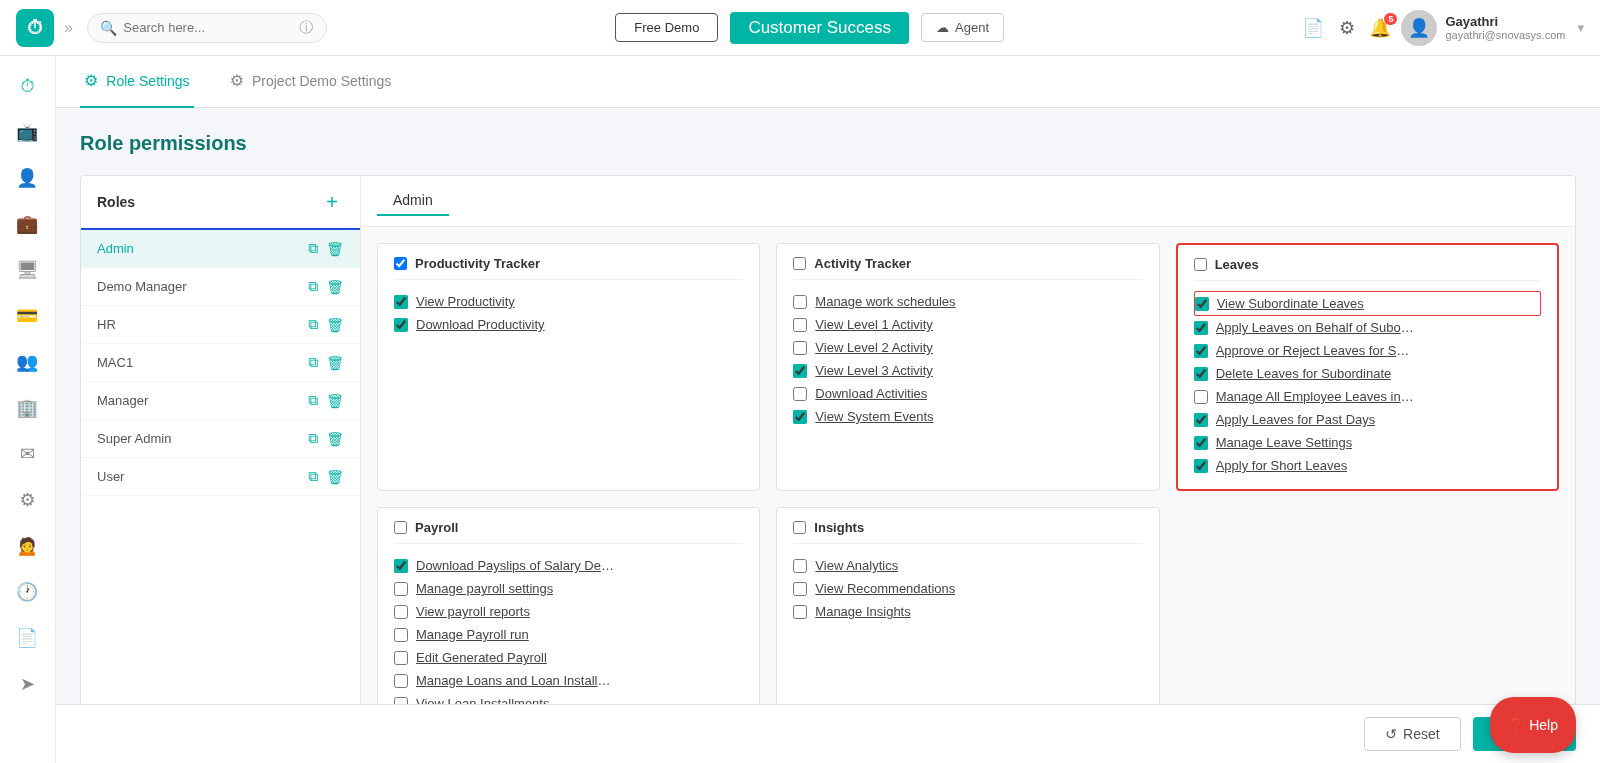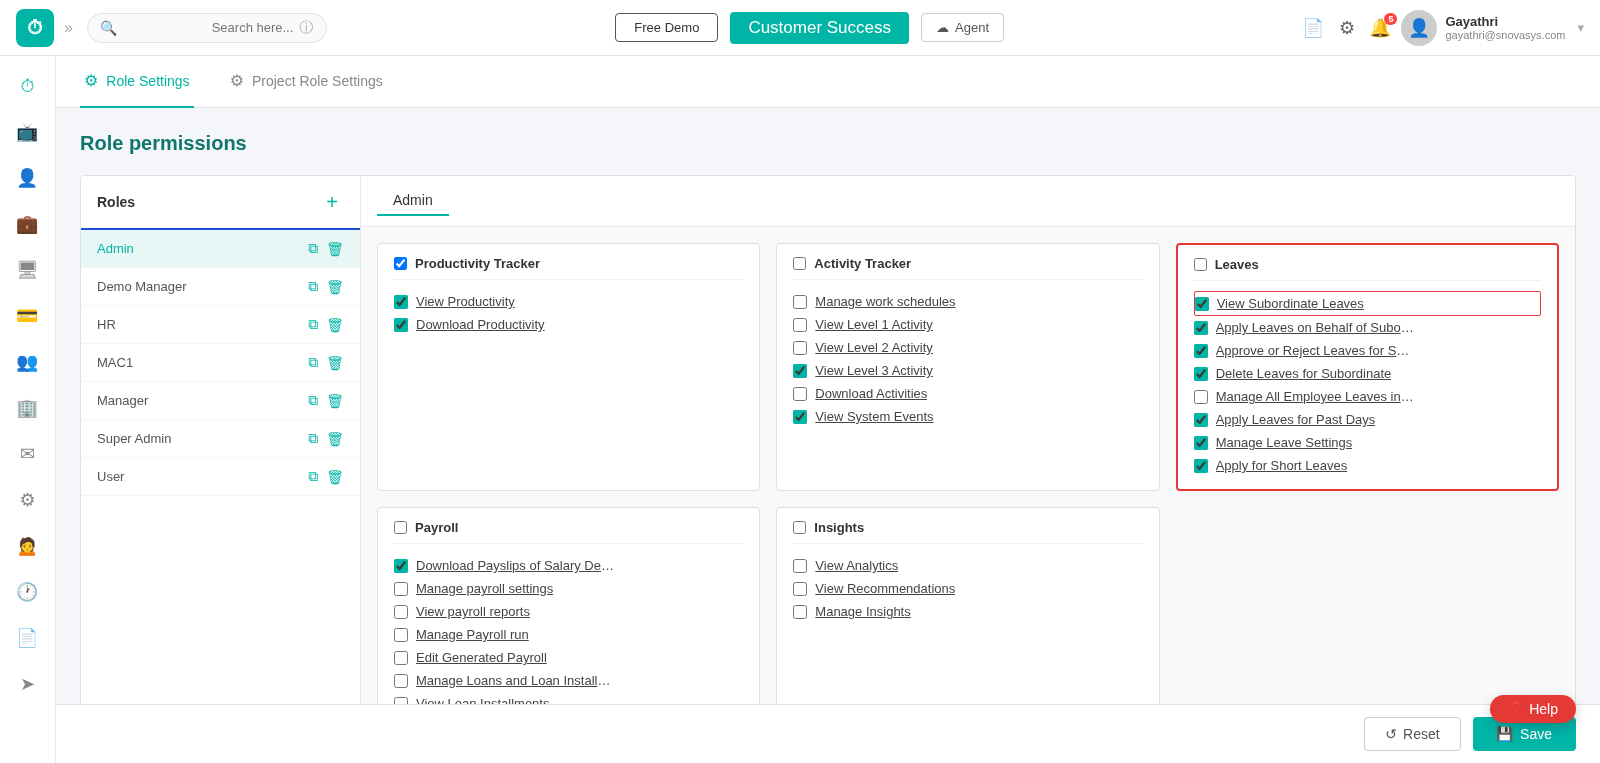--- a/index.html
+++ b/index.html
@@ -12,21 +12,21 @@
     }
     .navbar-logo {
       width: 38px; height: 38px; background: #00b4a6; border-radius: 8px;
       display: flex; align-items: center; justify-content: center; color: #fff; font-size: 20px; font-weight: bold; flex-shrink: 0;
     }
     .navbar-expand { margin-left: 10px; color: #aaa; font-size: 16px; cursor: pointer; }
     .navbar-search {
       display: flex; align-items: center; margin-left: 14px; border: 1px solid #e0e0e0;
       border-radius: 20px; padding: 5px 12px; background: #fafafa; width: 240px;
     }
-    .navbar-search input { border: none; background: transparent; outline: none; font-size: 13px; color: #555; width: 170px; text-align: right; }
+    .navbar-search input { border: none; background: transparent; outline: none; font-size: 13px; color: #555; width: 170px; }
     .navbar-search-icon { color: #aaa; margin-right: 6px; font-size: 14px; }
     .navbar-search-info { color: #aaa; margin-left: 6px; font-size: 14px; }
     .navbar-center { flex: 1; display: flex; justify-content: center; align-items: center; gap: 12px; }
     .btn-free-demo {
       border: 1px solid #555; background: #fff; border-radius: 4px; padding: 6px 18px;
       font-size: 13px; cursor: pointer; color: #333;
     }
     .btn-customer-success {
       background: #00b4a6; color: #fff; border: none; border-radius: 4px; padding: 6px 18px;
       font-size: 17px; cursor: pointer;
@@ -131,22 +131,22 @@
       background: #00b4a6; color: #fff; border: none; border-radius: 4px;
       padding: 8px 24px; font-size: 14px; cursor: pointer; display: flex; align-items: center; gap: 6px;
     }
     .btn-reset {
       background: #fff; color: #555; border: 1px solid #ccc; border-radius: 4px;
       padding: 8px 20px; font-size: 14px; cursor: pointer; display: flex; align-items: center; gap: 6px;
     }
 
     
     .help-btn {
-      position: fixed; bottom: 40px; right: 24px; background: #e53935; color: #fff;
-      border: none; border-radius: 24px; padding: 6px 18px; font-size: 14px;
+      position: fixed; bottom: 10px; right: 24px; background: #e53935; color: #fff;
+      border: none; border-radius: 24px; padding: 20px 18px; font-size: 14px;
       cursor: pointer; display: flex; align-items: center; gap: 6px; z-index: 100;
       box-shadow: 0 4px 12px rgba(0,0,0,0.2);
     }
 
     
     .truncate { white-space: nowrap; overflow: hidden; text-overflow: ellipsis; max-width: 200px; text-decoration: underline; }
   </style>
 </head>
 <body>
 
@@ -205,21 +205,21 @@
 
   <div class="content-area">
 
     <div class="tabs-bar">
       <div class="tab active">
         <span class="tab-icon">⚙</span>
         <span>Role Settings</span>
       </div>
       <div class="tab">
         <span class="tab-icon">⚙</span>
-        <span>Project Role Settings</span>
+        <span>Project Demo Settings</span>
       </div>
     </div>
 
     <div class="page">
       <div class="page-title">Role permissions</div>
 
       <div class="permissions-layout">
 
         <div class="roles-panel">
           <div class="roles-header">

